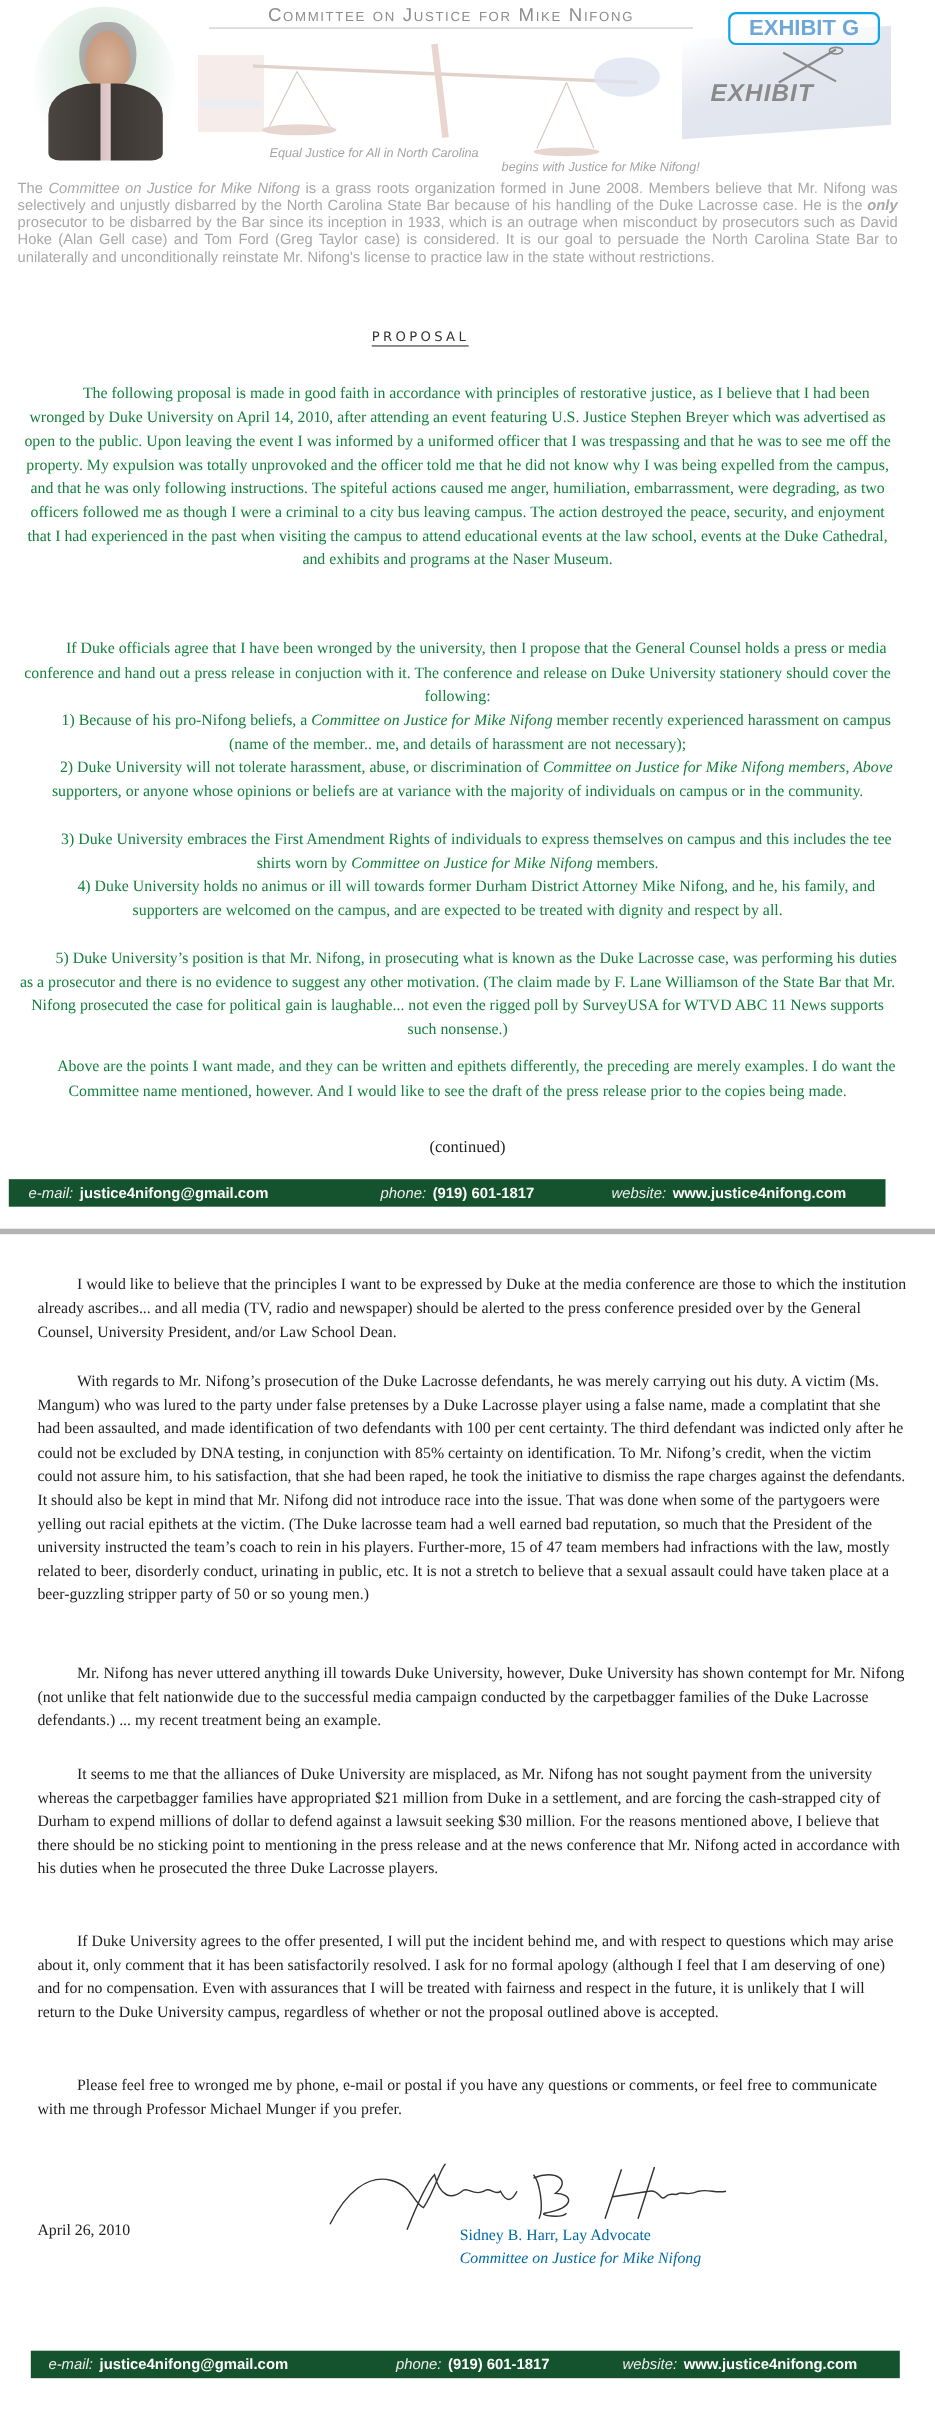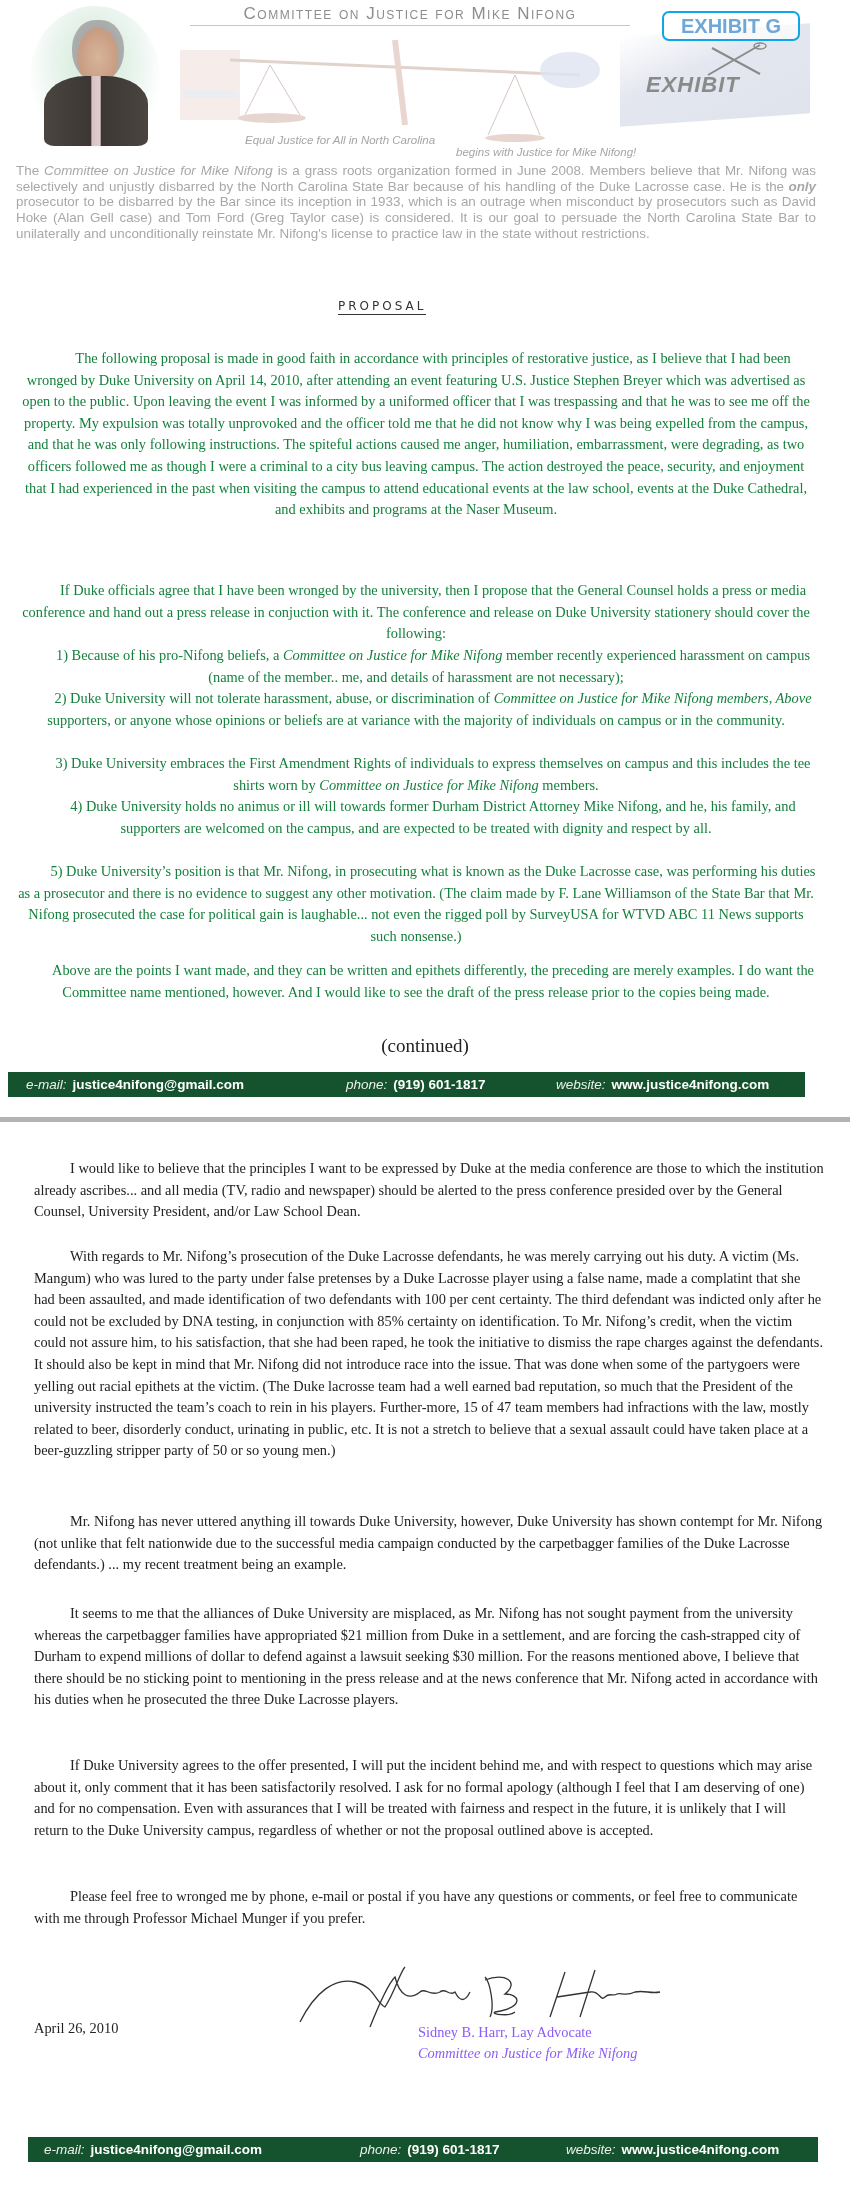--- a/index.html
+++ b/index.html
@@ -27,32 +27,32 @@
 
   .intro { left:16px; top:163px; width:800px; font-family:"Liberation Sans", sans-serif; color:#a8a8a8; font-size:13.4px; line-height:15.7px; text-align:justify; }
 
   .proposal-title { left:338px; top:299px; font-family:"DejaVu Sans", sans-serif; font-size:12px; letter-spacing:3px; color:#333; border-bottom:1.5px solid #333; padding-bottom:1px; }
 
   .para { position:absolute; left:16px; width:800px; font-size:14.4px; line-height:21.6px; color:#15803d; text-align:center; }
   .para .ind { display:inline-block; width:34px; }
   .para2 { position:absolute; left:34px; width:790px; font-size:14.4px; line-height:21.6px; color:#222; }
   .para2 .ind { display:inline-block; width:36px; }
 
-  .continued { left:0; width:850px; top:1035px; text-align:center; font-size:19px; color:#222; }
+  .continued { left:0; width:850px; top:1035px; text-align:center; font-size:15px; color:#222; }
 
   .contact-bar { height:25px; background:#14532d; color:#fff; font-family:"Liberation Sans", sans-serif; font-size:13.5px; line-height:25px; }
   .contact-bar .lbl { font-style:italic; color:#efefef; margin-right:6px; font-weight:normal; }
   .contact-bar .val { font-weight:bold; color:#ffffff; }
   .cb-item { position:absolute; top:0; }
 
   .separator { left:0; top:1117px; width:850px; height:5px; background:#b3b3b3; }
 
   .date { left:34px; top:2020px; font-size:14.4px; color:#222; }
   .signature { left:295px; top:1962px; width:400px; height:70px; }
-  .signer { left:418px; top:2022px; font-size:14.4px; color:#8b5cf6; line-height:21px; }
+  .signer { left:418px; top:2022px; font-size:14.4px; color:#0369a1; line-height:21px; }
   .signer .org { font-style:italic; }
 </style>
 </head>
 <body>
 
 <div id="header" class="abs">
   <div class="abs portrait">
     <div class="head"></div>
     <div class="body"></div>
   </div>

